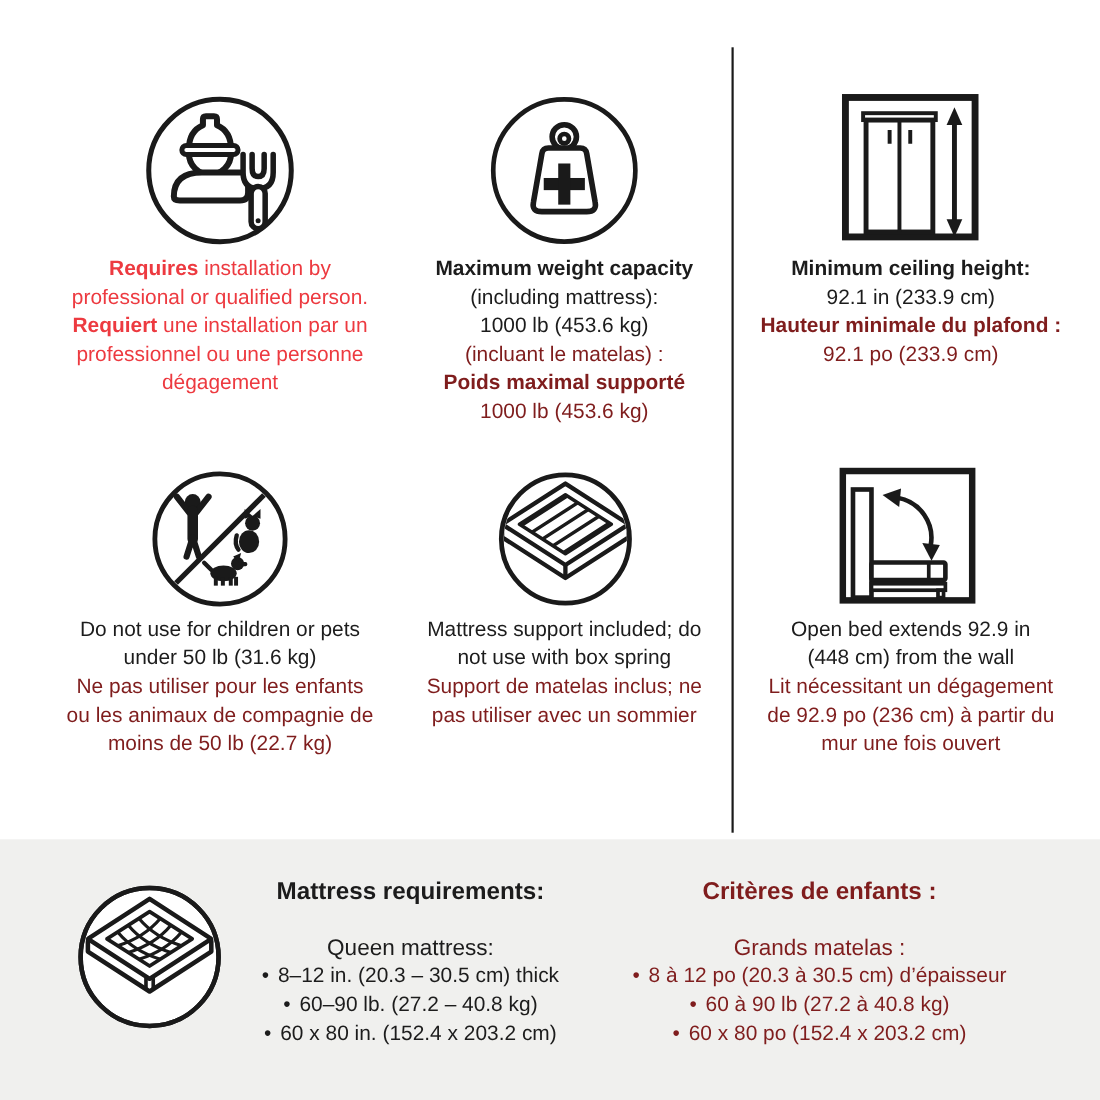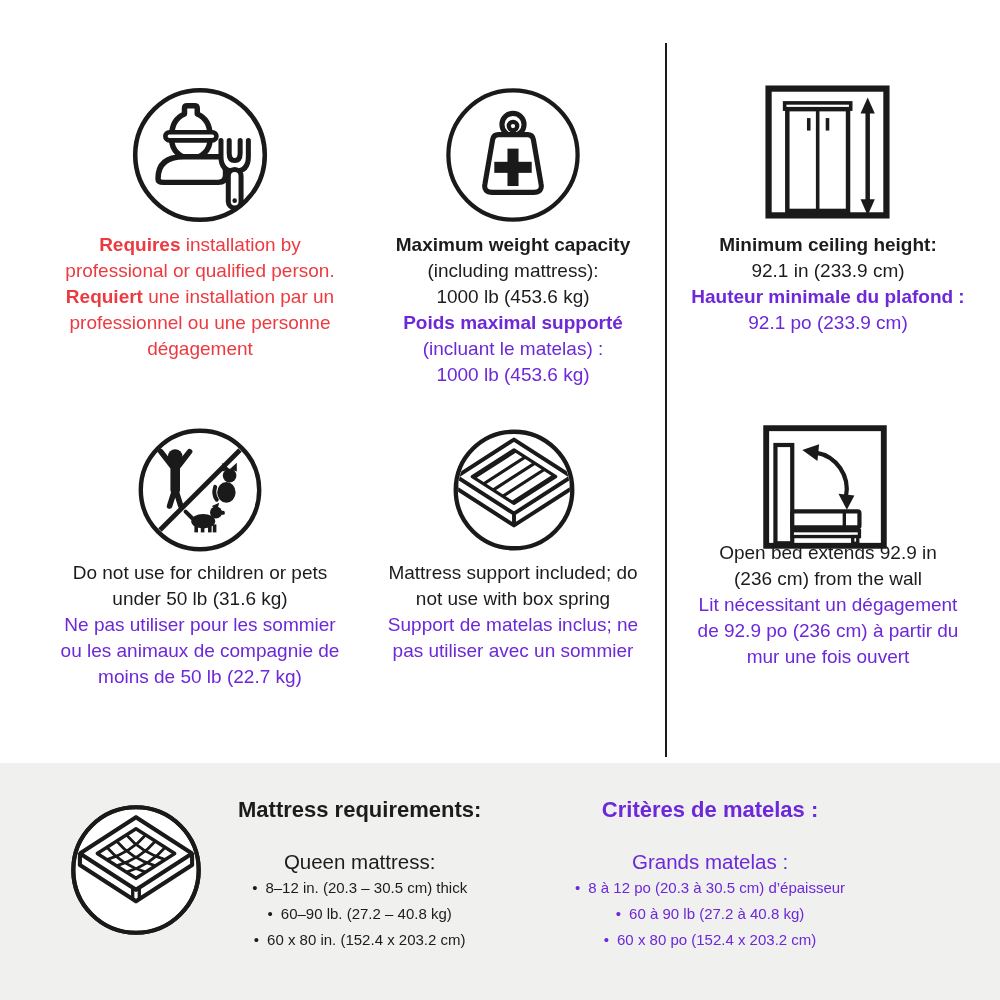--- a/index.html
+++ b/index.html
@@ -11,29 +11,29 @@
   }
   .icon { position:absolute; }
   .icon svg { display:block; }
   .stroke { fill:none; stroke:#1A1A1A; }
   .wfill  { fill:#FFFFFF; stroke:#1A1A1A; }
   .solid  { fill:#1A1A1A; stroke:none; }
   .block { position:absolute; text-align:center; }
   .ln { margin:0; font-size:19px; line-height:26px; white-space:nowrap; }
   .b  { font-weight:700; }
   .red  { color:#ED3A40; }
-  .gray { color:#6d28d9; }
+  .gray { color:#7f1d1d; }
   .ln strong { font-weight:700; }
   .divider { position:absolute; left:665px; top:43px; width:2px; height:714px; background:#1A1A1A; }
   .panel { position:absolute; left:0; top:763px; width:1000px; height:237px; background:#F0F0EE; }
   .mcol { position:absolute; top:797px;text-align:center; }
   .mcol .heading { margin:0 0 26px 0; font-size:22px; line-height:26px; font-weight:700; white-space:nowrap; }
   .mcol .sub { margin:0; font-size:20.5px; line-height:26px; white-space:nowrap; }
   .bullets { margin:0; padding:0; list-style:none; }
-  .bullets li { font-size:15px; line-height:26px; white-space:nowrap; }
+  .bullets li { font-size:19px; line-height:26px; white-space:nowrap; }
   .bullets li::before { content:"•"; margin-right:8px; }
 </style>
 </head>
 <body>
 
 <div class="canvas">
 
   <div class="divider"></div>
 
   <div class="icon" style="left:127px; top:82px;">
@@ -80,22 +80,22 @@
     <p class="ln red"><span>professional or qualified person.</span></p>
     <p class="ln red"><strong>Requiert</strong><span> une installation par un</span></p>
     <p class="ln red"><span>professionnel ou une personne</span></p>
     <p class="ln red"><span>dégagement</span></p>
   </div>
 
   <div class="block" style="left:373px; top:232px; width:280px;">
     <p class="ln b">Maximum weight capacity</p>
     <p class="ln">(including mattress):</p>
     <p class="ln">1000 lb (453.6 kg)</p>
+    <p class="ln gray">(incluant le matelas) :</p>
     <p class="ln b gray">Poids maximal supporté</p>
-    <p class="ln gray">(incluant le matelas) :</p>
     <p class="ln gray">1000 lb (453.6 kg)</p>
   </div>
 
   <div class="block" style="left:668px; top:232px; width:320px;">
     <p class="ln b">Minimum ceiling height:</p>
     <p class="ln">92.1 in (233.9 cm)</p>
     <p class="ln b gray">Hauteur minimale du plafond :</p>
     <p class="ln gray">92.1 po (233.9 cm)</p>
   </div>
 
@@ -157,35 +157,35 @@
       <rect class="wfill" x="108" y="134" width="6" height="8" stroke-width="4"></rect>
       <path class="stroke" d="M64,34 A44,44 0 0 1 100,86" stroke-width="5"></path>
       <polygon class="solid" points="48,31 68,24 66,44"></polygon>
       <polygon class="solid" points="101,102 91,83 110,85"></polygon>
     </svg>
   </div>
 
   <div class="block" style="left:40px; top:560px; width:320px;">
     <p class="ln">Do not use for children or pets</p>
     <p class="ln">under 50 lb (31.6 kg)</p>
-    <p class="ln gray">Ne pas utiliser pour les sommier</p>
+    <p class="ln gray">Ne pas utiliser pour les enfants</p>
     <p class="ln gray">ou les animaux de compagnie de</p>
     <p class="ln gray">moins de 50 lb (22.7 kg)</p>
   </div>
 
   <div class="block" style="left:373px; top:560px; width:280px;">
     <p class="ln">Mattress support included; do</p>
     <p class="ln">not use with box spring</p>
     <p class="ln gray">Support de matelas inclus; ne</p>
     <p class="ln gray">pas utiliser avec un sommier</p>
   </div>
 
-  <div class="block" style="left:668px; top:540px; width:320px;">
+  <div class="block" style="left:668px; top:560px; width:320px;">
     <p class="ln">Open bed extends 92.9 in</p>
-    <p class="ln">(236 cm) from the wall</p>
+    <p class="ln">(448 cm) from the wall</p>
     <p class="ln gray">Lit nécessitant un dégagement</p>
     <p class="ln gray">de 92.9 po (236 cm) à partir du</p>
     <p class="ln gray">mur une fois ouvert</p>
   </div>
 
   <div class="panel"></div>
 
   <div class="icon" style="left:70px; top:804px;">
     <svg width="132" height="132" viewBox="0 0 160 160">
       <defs>
@@ -211,21 +211,21 @@
     <p class="heading">Mattress requirements:</p>
     <p class="sub">Queen mattress:</p>
     <ul class="bullets">
       <li>8–12 in. (20.3 – 30.5 cm) thick</li>
       <li>60–90 lb. (27.2 – 40.8 kg)</li>
       <li>60 x 80 in. (152.4 x 203.2 cm)</li>
     </ul>
   </div>
 
   <div class="mcol gray" style="left:575px;">
-    <p class="heading">Critères de matelas :</p>
+    <p class="heading">Critères de enfants :</p>
     <p class="sub">Grands matelas :</p>
     <ul class="bullets">
       <li>8 à 12 po (20.3 à 30.5 cm) d’épaisseur</li>
       <li>60 à 90 lb (27.2 à 40.8 kg)</li>
       <li>60 x 80 po (152.4 x 203.2 cm)</li>
     </ul>
   </div>
 
 </div>
 

